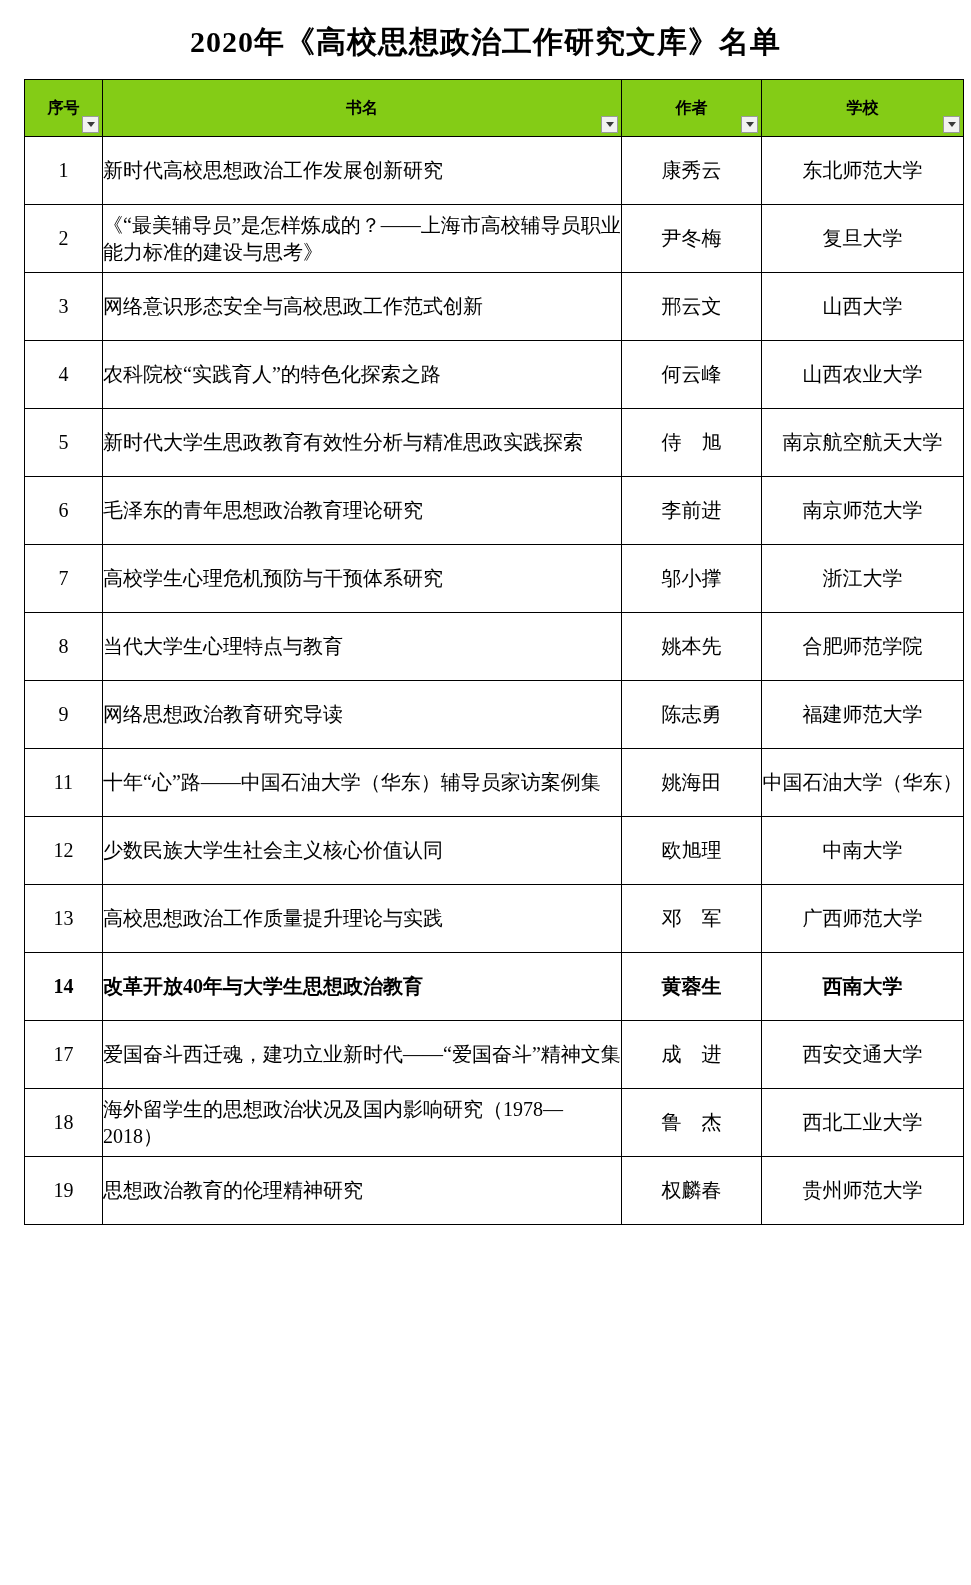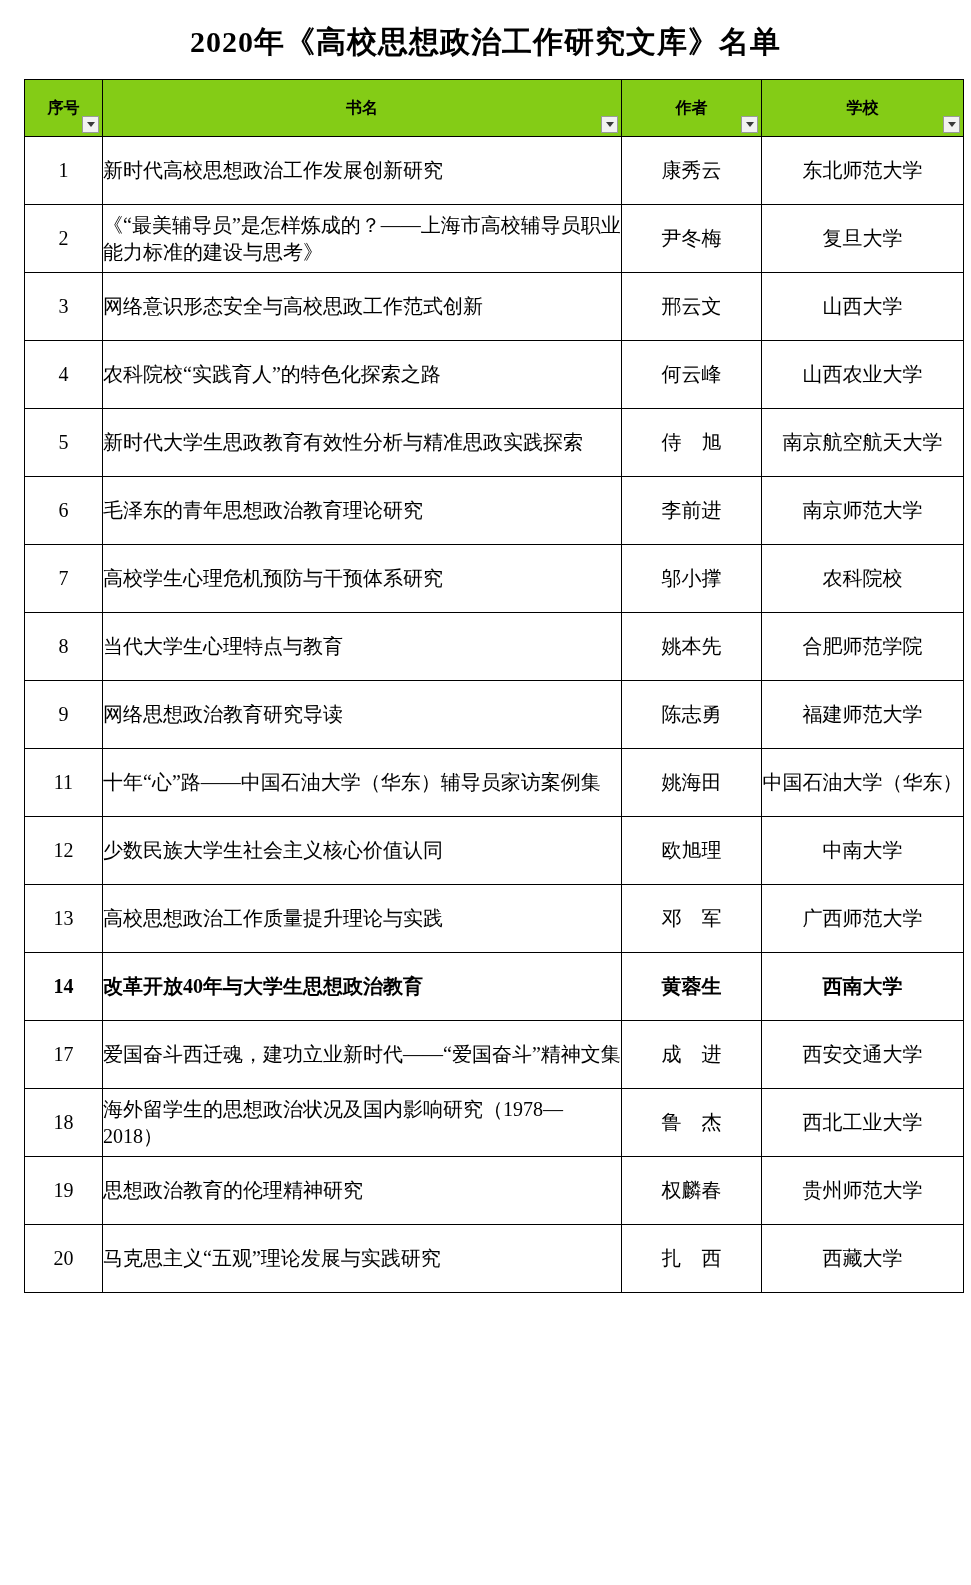--- a/index.html
+++ b/index.html
@@ -170,21 +170,21 @@
       <tr>
           <td class="idx">6</td>
           <td class="title">毛泽东的青年思想政治教育理论研究</td>
           <td class="author">李前进</td>
           <td class="school">南京师范大学</td>
         </tr>
       <tr>
           <td class="idx">7</td>
           <td class="title">高校学生心理危机预防与干预体系研究</td>
           <td class="author">邬小撑</td>
-          <td class="school">农科院校</td>
+          <td class="school">浙江大学</td>
         </tr>
       <tr>
           <td class="idx">8</td>
           <td class="title">当代大学生心理特点与教育</td>
           <td class="author">姚本先</td>
           <td class="school">合肥师范学院</td>
         </tr>
       <tr>
           <td class="idx">9</td>
           <td class="title">网络思想政治教育研究导读</td>
@@ -226,21 +226,15 @@
           <td class="title">海外留学生的思想政治状况及国内影响研究（1978—2018）</td>
           <td class="author">鲁　杰</td>
           <td class="school">西北工业大学</td>
         </tr>
       <tr>
           <td class="idx">19</td>
           <td class="title">思想政治教育的伦理精神研究</td>
           <td class="author">权麟春</td>
           <td class="school">贵州师范大学</td>
         </tr>
-      <tr>
-          <td class="idx">20</td>
-          <td class="title">马克思主义“五观”理论发展与实践研究</td>
-          <td class="author">扎　西</td>
-          <td class="school">西藏大学</td>
-        </tr>
     </tbody>
   </table>
 </div>
 
 </body></html>

